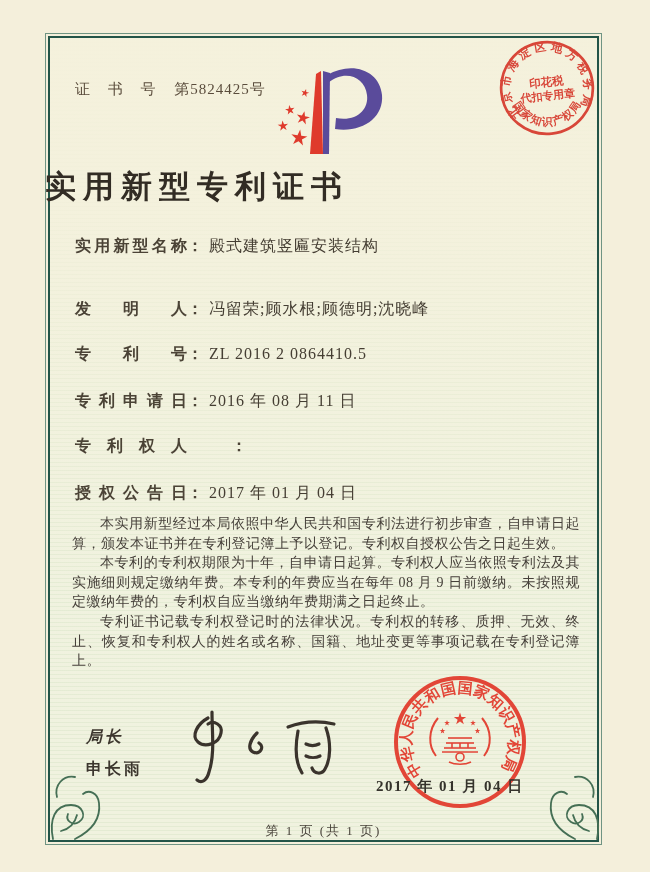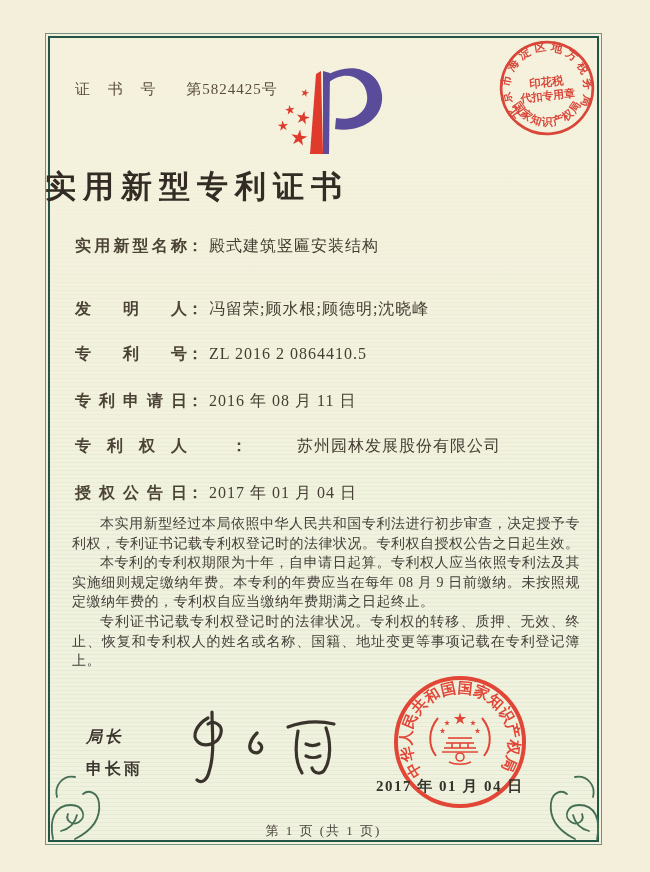--- a/index.html
+++ b/index.html
@@ -15,21 +15,21 @@
   }
   .frame-inner{
     position:absolute;inset:2px;border:2px solid #235448;
     background:
       linear-gradient(180deg, rgba(245,241,220,0.95) 0%, rgba(245,241,220,0.80) 20%,
         rgba(245,241,220,0.38) 45%, rgba(245,241,220,0.05) 68%, rgba(245,241,220,0) 100%),
       repeating-linear-gradient(180deg, #e4ebd3 0px, #e4ebd3 1.5px, #f0f2df 1.5px, #f0f2df 4px);
   }
   .cert-no{position:absolute;left:75px;top:80px;font-size:15px;color:#5a4c3c;white-space:nowrap;}
   .cert-no .lbl{letter-spacing:7px;}
-  .cert-no .num{margin-left:20px;letter-spacing:1px;}
+  .cert-no .num{margin-left:8px;letter-spacing:1px;}
   .logo{position:absolute;left:257px;top:58px;}
   .tax-stamp{position:absolute;left:497px;top:38px;transform:rotate(-6deg);opacity:.92;z-index:6;}
   .title{
     position:absolute;left:45px;width:557px;top:166px;
     font-size:31px;font-weight:600;letter-spacing:7px;color:#322c24;white-space:nowrap;
   }
   .field{position:absolute;left:75px;display:flex;align-items:baseline;font-size:16px;color:#4b4336;white-space:nowrap;}
   .field .flabel{display:inline-block;width:112px;text-align:justify;text-align-last:justify;font-weight:600;}
   .field .fcolon{font-weight:600;margin-right:6px;}
   .field .fvalue{color:#453e33;letter-spacing:1px;}
@@ -129,30 +129,29 @@
     <span class="fvalue">ZL 2016 2 0864410.5</span>
   </div>
   <div class="field f3">
     <span class="flabel">专利申请日</span>
       <span class="fcolon">：</span>
     <span class="fvalue">2016 年 08 月 11 日</span>
   </div>
   <div class="field f4">
     <span class="flabel">专利权人</span>
       <span class="fcolon">：</span>
-    <span class="fvalue">苏州园林发展股份有限公司</span>
   </div>
   <div class="field f5">
     <span class="flabel">授权公告日</span>
       <span class="fcolon">：</span>
     <span class="fvalue">2017 年 01 月 04 日</span>
   </div>
 
   <div class="body-text">
-    <p>本实用新型经过本局依照中华人民共和国专利法进行初步审查，决定授予专利权，专利证书记载专利权登记时的法律状况。专利权自授权公告之日起生效。</p>
+    <p>本实用新型经过本局依照中华人民共和国专利法进行初步审查，自申请日起算，颁发本证书并在专利登记簿上予以登记。专利权自授权公告之日起生效。</p>
     <p>本专利的专利权期限为十年，自申请日起算。专利权人应当依照专利法及其实施细则规定缴纳年费。本专利的年费应当在每年 08 月 9 日前缴纳。未按照规定缴纳年费的，专利权自应当缴纳年费期满之日起终止。</p>
     <p>专利证书记载专利权登记时的法律状况。专利权的转移、质押、无效、终止、恢复和专利权人的姓名或名称、国籍、地址变更等事项记载在专利登记簿上。</p>
   </div>
 
   <div class="director d1">局长</div>
   <div class="director d2">申长雨</div>
 
   <svg class="signature" width="175" height="92" viewBox="0 0 175 92">
     <g fill="none" stroke="#3a332c" stroke-width="3.2" stroke-linecap="round" stroke-linejoin="round">
       <path d="M30,16 C19,22 13,34 20,40 C27,46 41,42 43,31 C45,23 36,18 30,22"></path>

